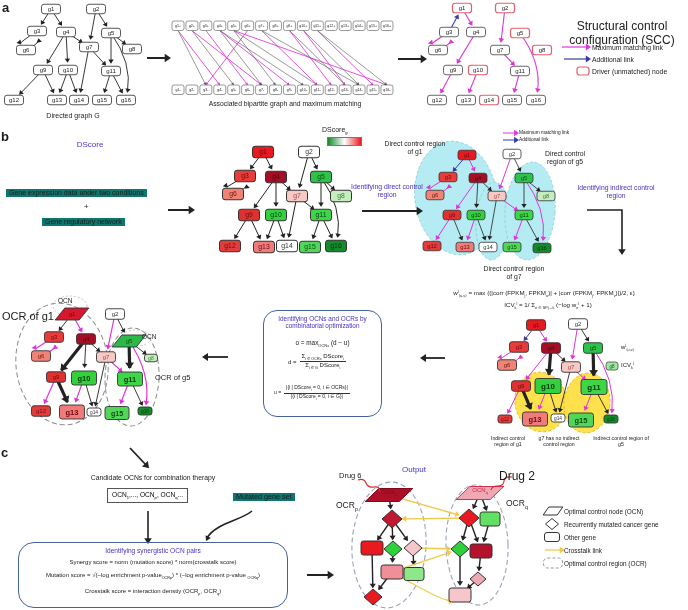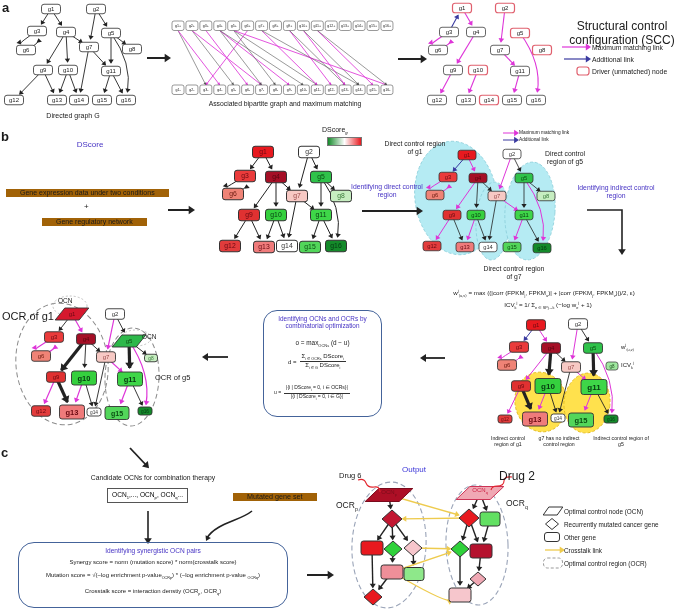--- a/index.html
+++ b/index.html
@@ -2,21 +2,21 @@
 <html><head>
 <meta charset="utf-8">
 <style>
 html,body{margin:0;padding:0}
 #fig{position:relative;width:688px;height:610px;background:#ffffff;font-family:"Liberation Sans",sans-serif;overflow:hidden}
 #gfx{position:absolute;left:0;top:0;z-index:1}
 .lbl{position:absolute;z-index:2;color:#1a1a1a;line-height:1.14}
 .c{text-align:center}
 .purple{color:#4633c4}
 .blue{color:#3b35d8}
-.cyanbg{background:#a16207;padding:0 14px;white-space:nowrap}
+.cyanbg{background:#0f766e;padding:0 3px;white-space:nowrap}
 .box{position:absolute;z-index:2}
 sub{font-size:62%}
 sup{font-size:62%}
 .frac{display:inline-block;text-align:center;vertical-align:middle;margin-left:3px}
 .frac .num{display:block;border-bottom:0.8px solid #333;padding:0 2px}
 .frac .den{display:block;padding:0 2px}
 svg text{font-family:"Liberation Sans",sans-serif}
 #dscore-grad{position:absolute;z-index:2;left:327px;top:137px;width:33px;height:7px;border:0.5px solid #777}
 #opt-box{left:263px;top:310px;width:117px;height:105px;border:1.1px solid #44639a;border-radius:14px}
 #ocn-box{left:107px;top:488px;border:1px solid #555;padding:2px 4px;font-size:6.6px}

